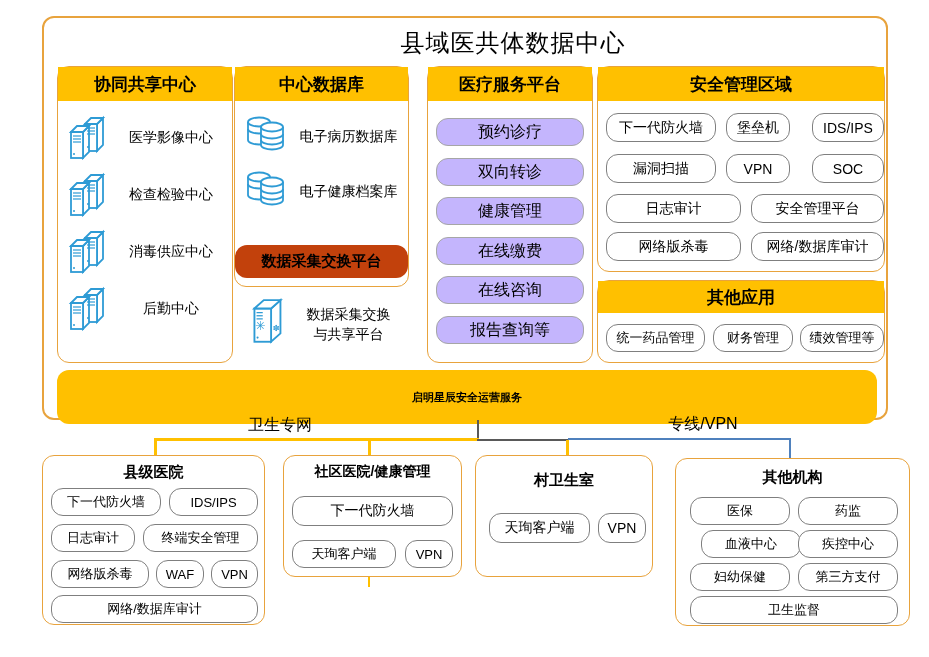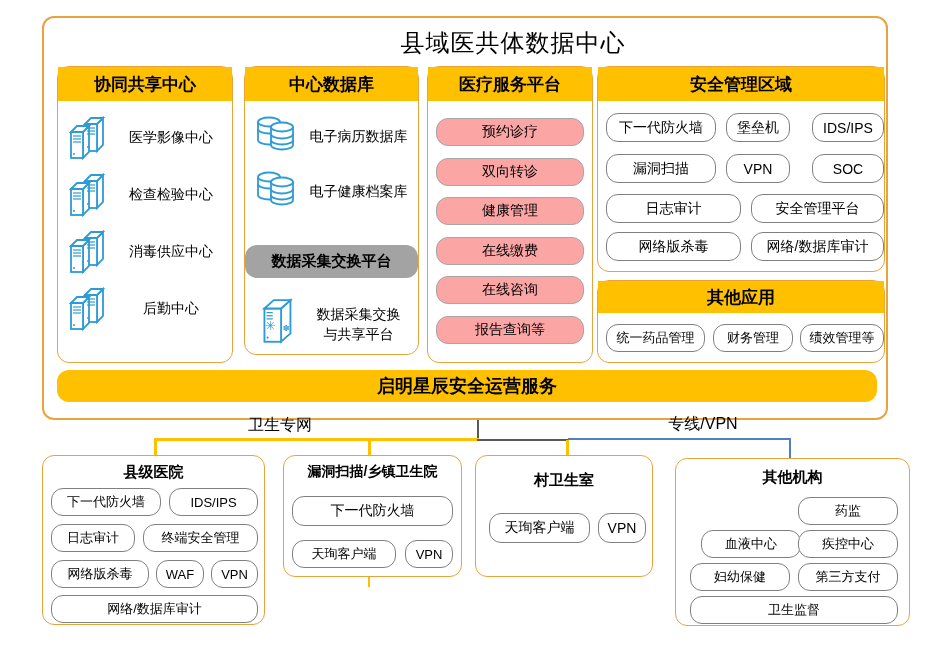--- a/index.html
+++ b/index.html
@@ -17,33 +17,33 @@
 
   .panel { border:1px solid #E8A33D; background:#fff; }
   .hdr { background:#FFC000; display:flex; align-items:center; justify-content:center; font-weight:bold; font-size:17px; height:34px; }
 
   
   .icon-rows { display:flex; flex-direction:column; padding-top:8px; }
   .icon-row { display:flex; align-items:center; height:57px; padding-left:8px; }
   .icon-row .lbl { flex:1; text-align:center; font-size:14px; }
   .db-row { height:55px; }
 
-  .subhdr { left:0; right:0; top:178px; height:33px; background:#a3a3a3; display:flex; align-items:center; justify-content:center; font-weight:bold; font-size:15px; }
+  .subhdr { left:0; right:0; top:178px; height:33px; background:#c2410c; display:flex; align-items:center; justify-content:center; font-weight:bold; font-size:15px; }
   .platform-row { left:0; right:0; top:218px; height:78px; display:flex; align-items:center; padding-left:14px; }
   .platform-row .lbl { flex:1; text-align:center; font-size:14px; line-height:20px; }
 
   
-  .gbtn { background:#fca5a5; border:1px solid #A6A6A6; display:flex; align-items:center; justify-content:center; font-size:14px; left:8px; width:148px; height:28px; }
+  .gbtn { background:#c4b5fd; border:1px solid #A6A6A6; display:flex; align-items:center; justify-content:center; font-size:16px; left:8px; width:148px; height:28px; }
 
   
   .wbox { background:#fff; border:1px solid #7F7F7F; display:flex; align-items:center; justify-content:center; font-size:14px; height:29px; }
   .wbox.sm { font-size:13px; height:28px; }
 
   
-  .ops-bar { left:13px; top:352px; width:820px; height:32px; background:#FFC000; display:flex; align-items:center; justify-content:center; font-weight:bold; font-size:18px; }
+  .ops-bar { left:13px; top:352px; width:820px; height:54px; background:#FFC000; display:flex; align-items:center; justify-content:center; font-weight:bold; font-size:11px; }
 
   
   .line { position:absolute; }
   .lab { position:absolute; font-size:16px; text-align:center; background:transparent; }
 
   
   .bbox { border:1px solid #E8A33D; background:#fff; }
   .bbox .btitle { position:absolute; left:0; right:0; text-align:center; font-weight:bold; font-size:15px; }
 </style>
 </head>
@@ -153,21 +153,21 @@
               </g>
               <circle cx="6" cy="42" r="1" fill="#2E9BD5"></circle>
                 <circle cx="20" cy="35" r="1" fill="#2E9BD5"></circle>
             </svg>
           </span>
           <span class="lbl">后勤中心</span>
         </div>
       </div>
     </div>
 
-    <div class="abs panel" style="left:200px; top:48px; width:175px; height:289px;">
+    <div class="abs panel" style="left:190px; top:48px; width:175px; height:221px;">
       <div class="hdr">中心数据库</div>
       <div class="icon-rows">
         <div class="icon-row db-row">
           <span>
             <svg width="46" height="42" viewBox="0 0 46 42" fill="none">
               <g stroke="#2E9BD5" stroke-width="1.8" fill="#fff">
                 <path d="M5 8 V26 C5 28.5 9.9 30.5 16 30.5 C22.1 30.5 27 28.5 27 26 V8"></path>
                 <path d="M5 15 C5 17.5 9.9 19.5 16 19.5 C22.1 19.5 27 17.5 27 15"></path>
                 <ellipse cx="16" cy="8" rx="11" ry="4.5"></ellipse>
                 <path d="M18 13 V31 C18 33.5 22.9 35.5 29 35.5 C35.1 35.5 40 33.5 40 31 V13" fill="#fff"></path>
@@ -271,34 +271,35 @@
     <div class="abs wbox sm" style="left:126px; top:32px;  width:89px;">IDS/IPS</div>
     <div class="abs wbox sm" style="left:8px;   top:68px;  width:84px;">日志审计</div>
     <div class="abs wbox sm" style="left:100px; top:68px;  width:115px;">终端安全管理</div>
     <div class="abs wbox sm" style="left:8px;   top:104px; width:98px;">网络版杀毒</div>
     <div class="abs wbox sm" style="left:113px; top:104px; width:48px;">WAF</div>
     <div class="abs wbox sm" style="left:168px; top:104px; width:47px;">VPN</div>
     <div class="abs wbox sm" style="left:8px;   top:139px; width:207px;">网络/数据库审计</div>
   </div>
 
   <div class="abs bbox" style="left:283px; top:455px; width:179px; height:122px;">
-    <div class="btitle" style="top:7px; font-size:14px;">漏洞扫描/乡镇卫生院</div>
+    <div class="btitle" style="top:7px; font-size:14px;">社区医院/健康管理</div>
     <div class="abs wbox" style="left:8px;   top:40px; width:161px; height:30px;">下一代防火墙</div>
     <div class="abs wbox sm" style="left:8px;   top:84px; width:104px;">天珣客户端</div>
     <div class="abs wbox sm" style="left:121px; top:84px; width:48px;">VPN</div>
   </div>
 
   <div class="abs bbox" style="left:475px; top:455px; width:178px; height:122px;">
     <div class="btitle" style="top:15px;">村卫生室</div>
     <div class="abs wbox" style="left:13px;  top:57px; width:101px; height:30px;">天珣客户端</div>
     <div class="abs wbox" style="left:122px; top:57px; width:48px; height:30px;">VPN</div>
   </div>
 
   <div class="abs bbox" style="left:675px; top:458px; width:235px; height:168px;">
     <div class="btitle" style="top:9px;">其他机构</div>
+    <div class="abs wbox sm" style="left:14px;  top:38px;  width:100px;">医保</div>
     <div class="abs wbox sm" style="left:122px; top:38px;  width:100px;">药监</div>
     <div class="abs wbox sm" style="left:25px;  top:71px;  width:100px;">血液中心</div>
     <div class="abs wbox sm" style="left:122px; top:71px;  width:100px;">疾控中心</div>
     <div class="abs wbox sm" style="left:14px;  top:104px; width:100px;">妇幼保健</div>
     <div class="abs wbox sm" style="left:122px; top:104px; width:100px;">第三方支付</div>
     <div class="abs wbox sm" style="left:14px;  top:137px; width:208px;">卫生监督</div>
   </div>
 
 </div>
 

